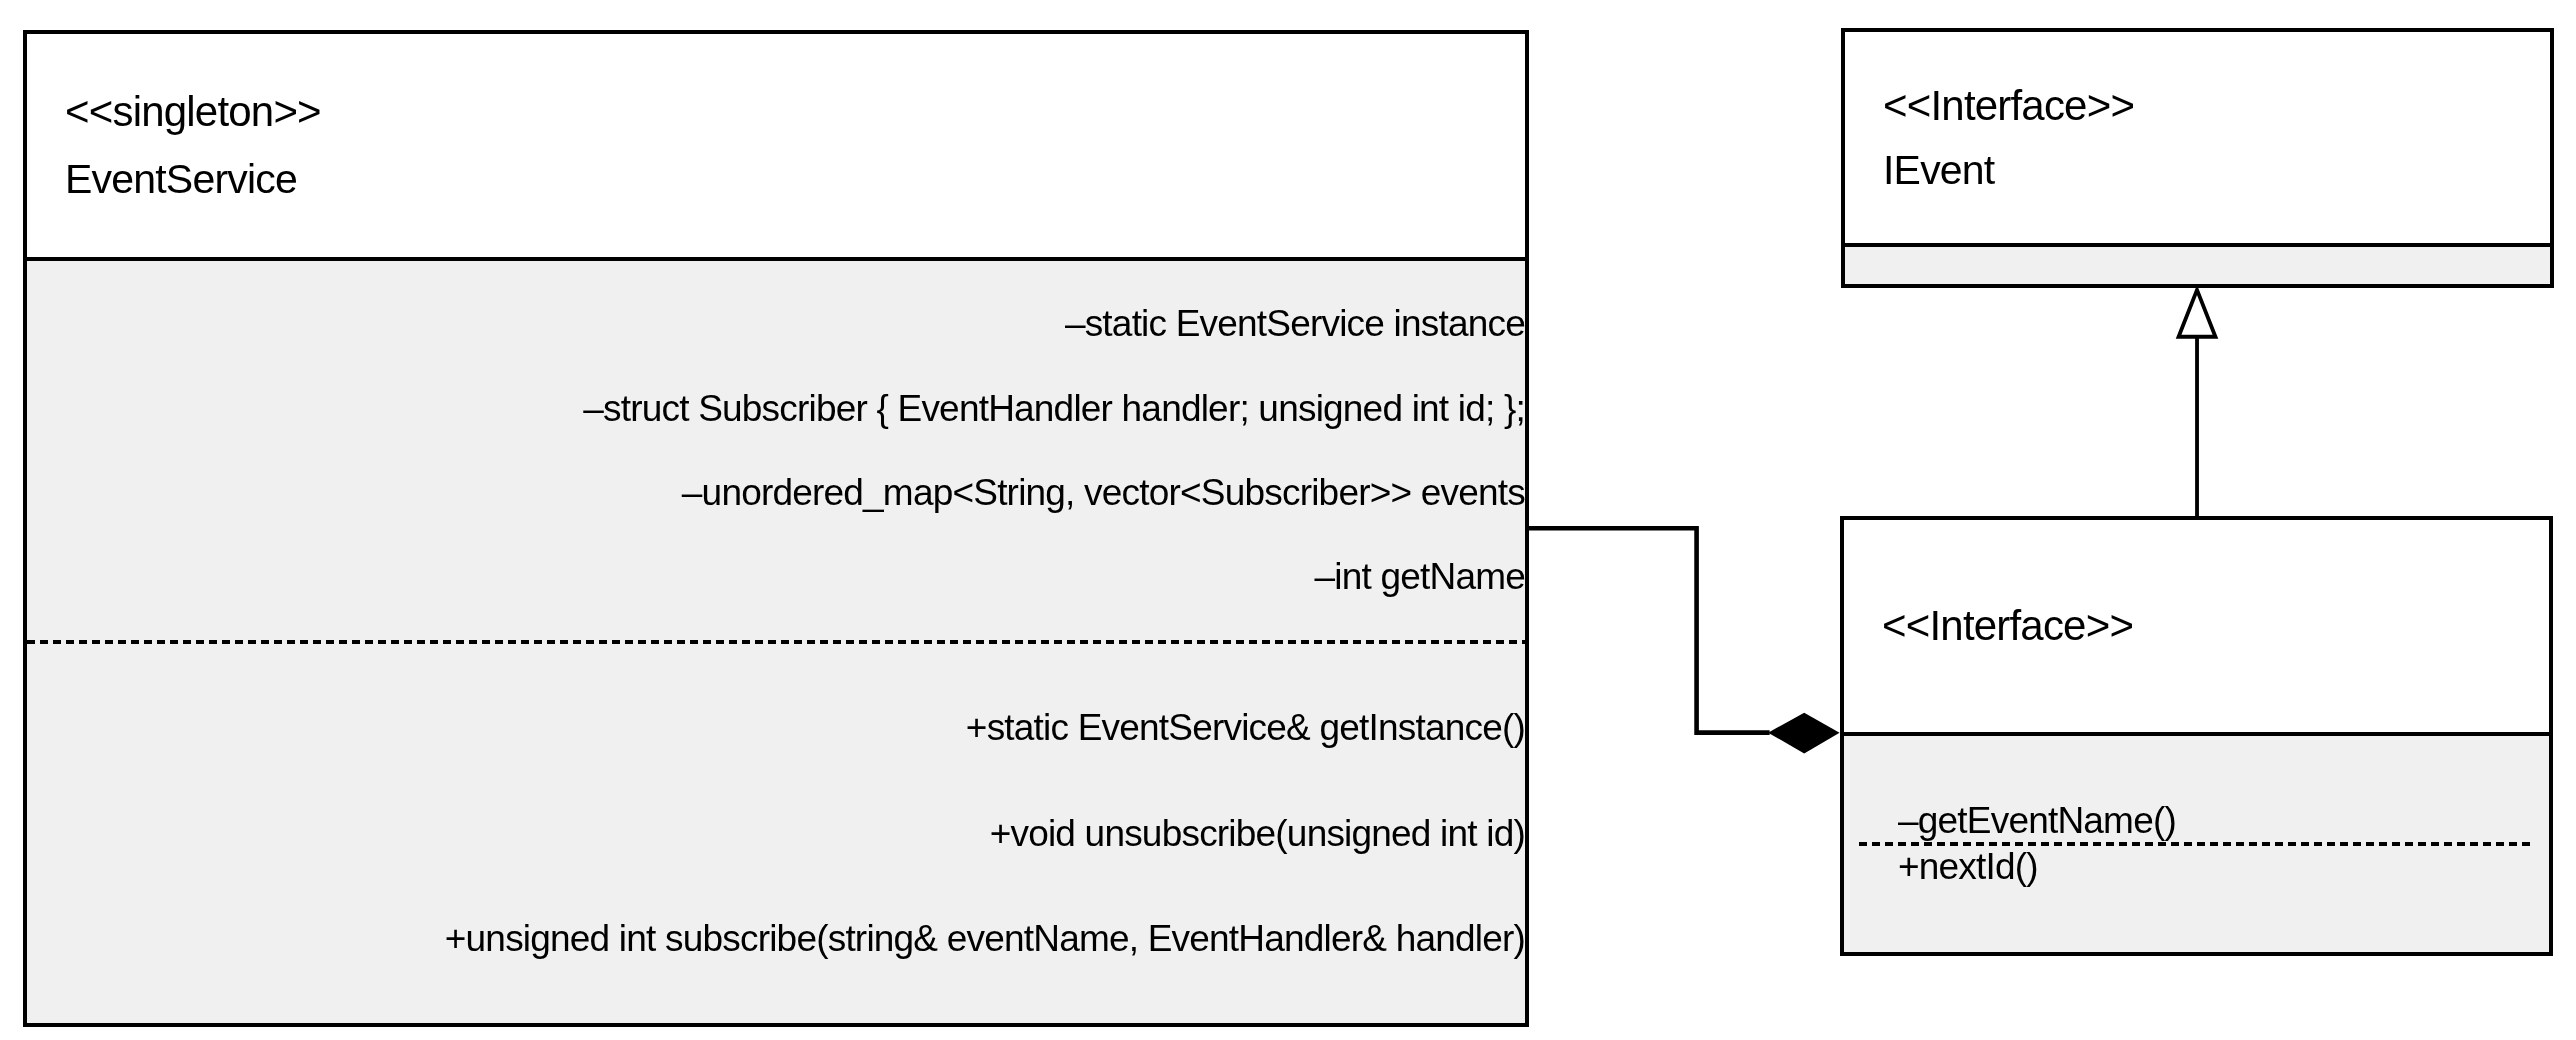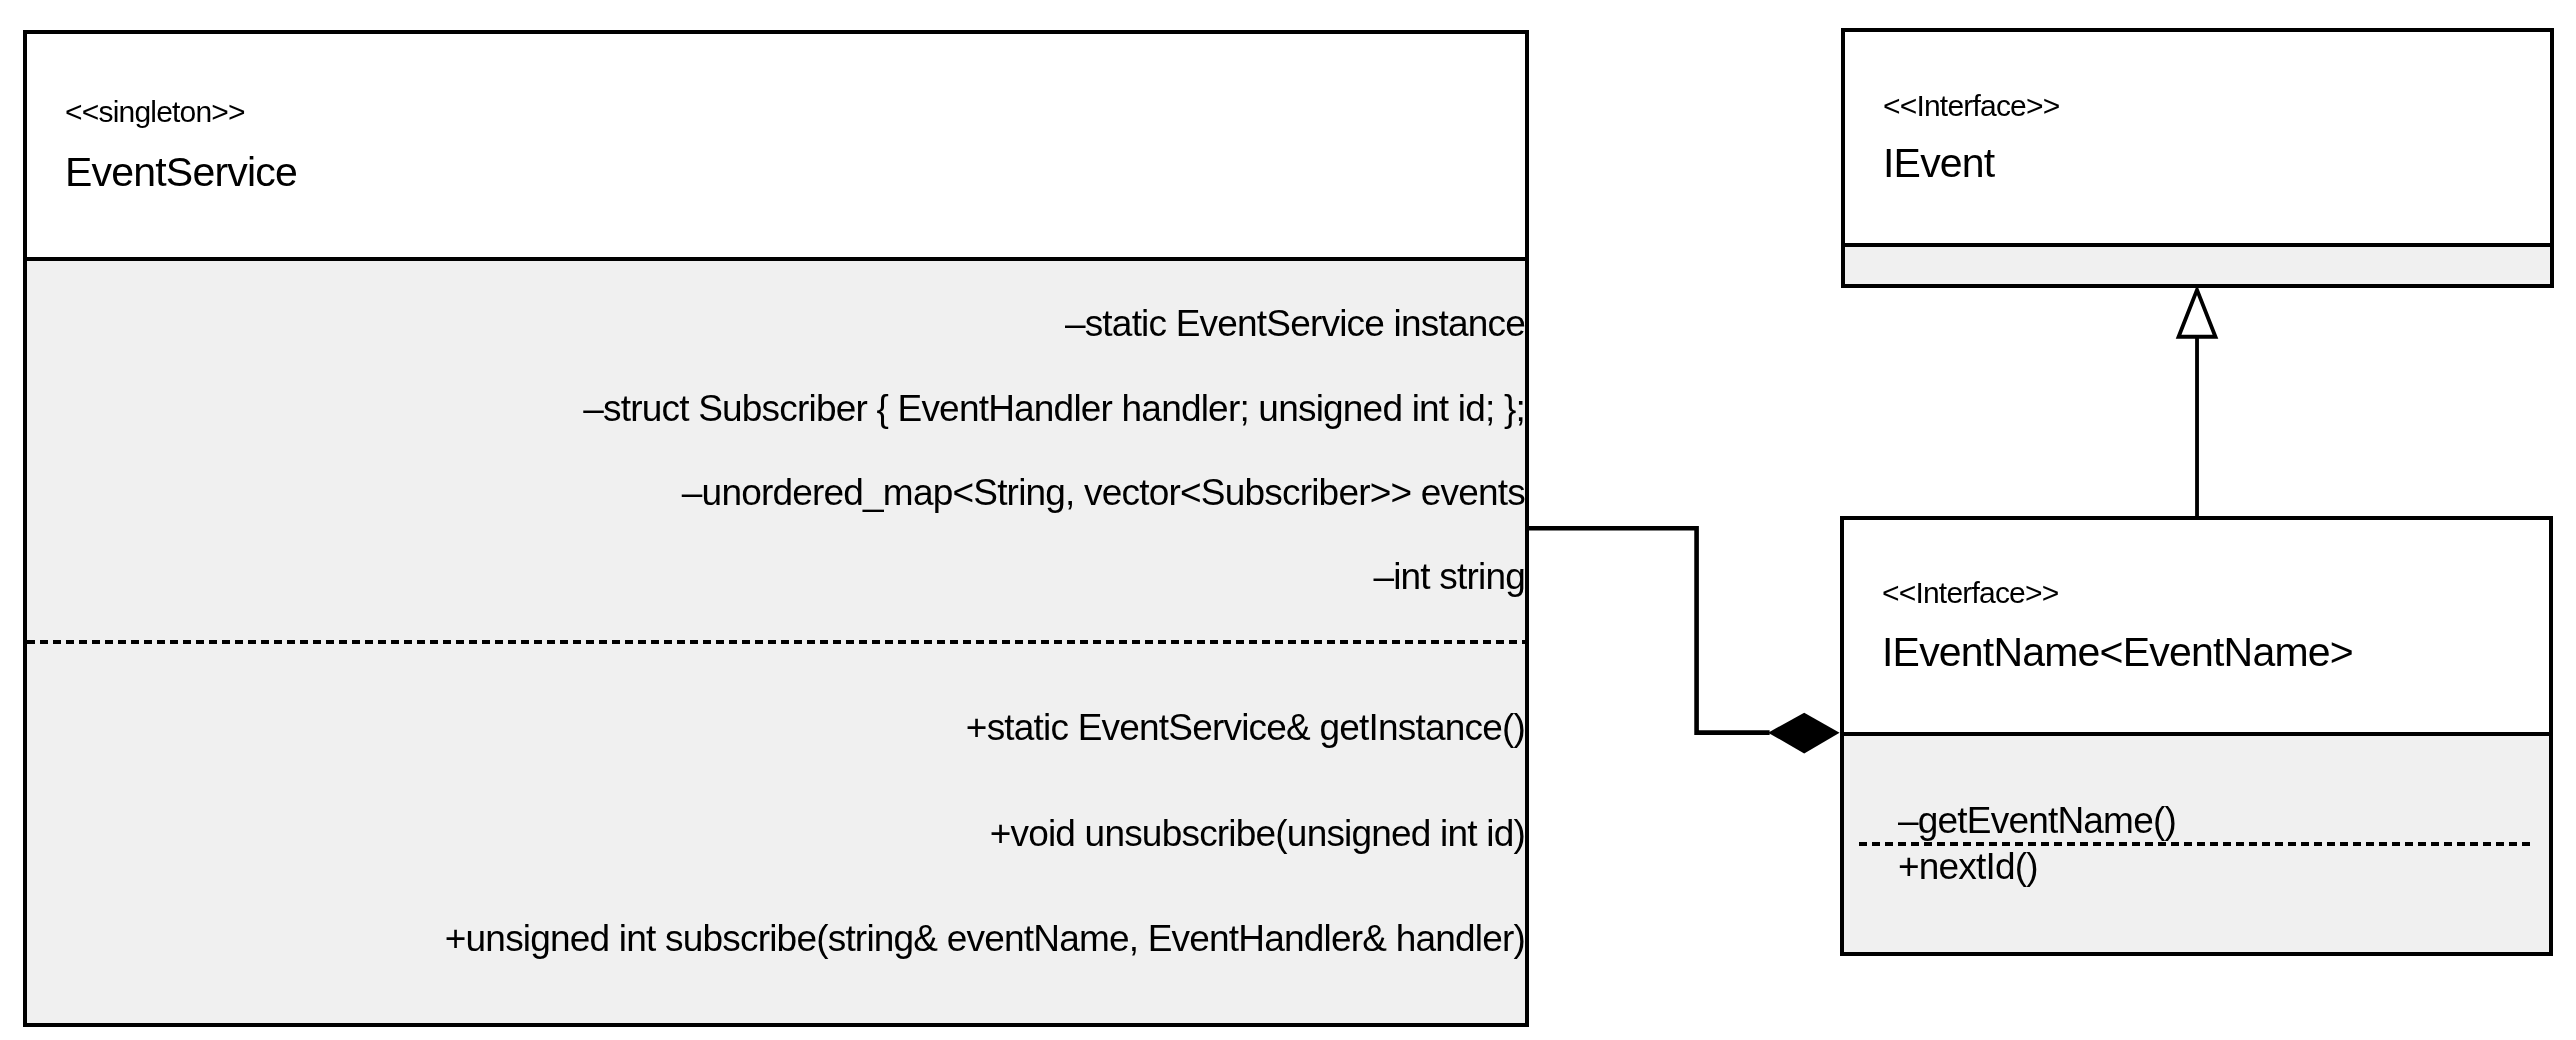--- a/index.html
+++ b/index.html
@@ -34,21 +34,21 @@
   .title-compartment {
     box-sizing: border-box;
     display: flex;
     flex-direction: column;
     justify-content: center;
     padding-left: 38px;
     gap: 20px;
     background: #ffffff;
   }
   .stereotype {
-    font-size: 30px;
+    font-size: 42px;
     letter-spacing: -0.8px;
     white-space: nowrap;
   }
   .class-name {
     font-size: 41px;
     letter-spacing: -0.8px;
     white-space: nowrap;
   }
   .body-compartment {
     box-sizing: border-box;
@@ -103,21 +103,21 @@
   <div class="class-box" id="event-service">
     <div class="title-compartment">
       <div class="stereotype">&lt;&lt;singleton&gt;&gt;</div>
       <div class="class-name">EventService</div>
     </div>
     <div class="body-compartment">
       <div class="member-zone">
         <div class="line">–static EventService instance</div>
         <div class="line">–struct Subscriber { EventHandler handler; unsigned int id; };</div>
         <div class="line">–unordered_map&lt;String, vector&lt;Subscriber&gt;&gt; events</div>
-        <div class="line">–int string</div>
+        <div class="line">–int getName</div>
       </div>
       <div class="dashed-divider"></div>
       <div class="member-zone">
         <div class="line">+static EventService&amp; getInstance()</div>
         <div class="line">+void unsubscribe(unsigned int id)</div>
         <div class="line">+unsigned int subscribe(string&amp; eventName, EventHandler&amp; handler)</div>
       </div>
     </div>
   </div>
 
@@ -125,21 +125,20 @@
     <div class="title-compartment">
       <div class="stereotype">&lt;&lt;Interface&gt;&gt;</div>
       <div class="class-name">IEvent</div>
     </div>
     <div class="body-compartment"></div>
   </div>
 
   <div class="class-box" id="ieventname">
     <div class="title-compartment">
       <div class="stereotype">&lt;&lt;Interface&gt;&gt;</div>
-      <div class="class-name">IEventName&lt;EventName&gt;</div>
     </div>
     <div class="body-compartment">
       <div class="line">–getEventName()</div>
       <div class="dashed-divider"></div>
       <div class="line">+nextId()</div>
     </div>
   </div>
 
 </div>
 

